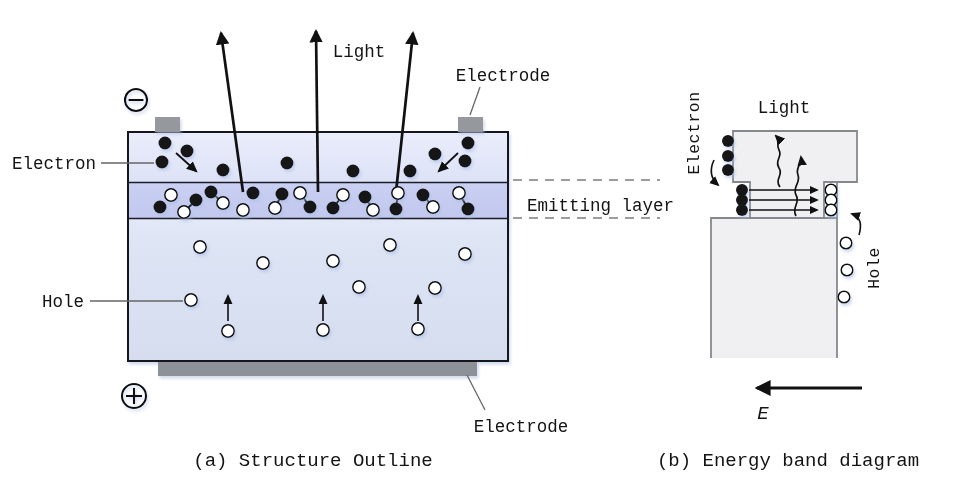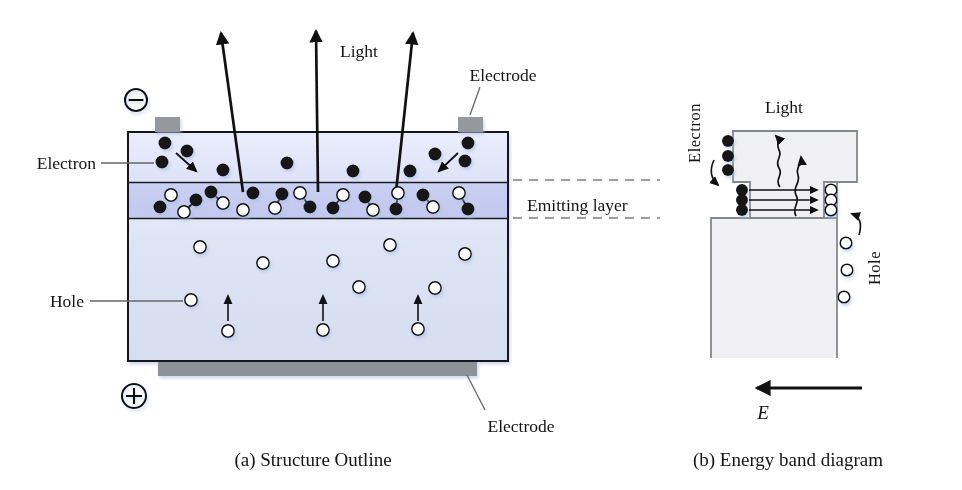--- a/index.html
+++ b/index.html
@@ -1,17 +1,17 @@
 <!DOCTYPE html>
 <html><head>
 <meta charset="utf-8">
 <style>
   html,body{margin:0;padding:0;background:#ffffff;}
   .stage{position:relative;width:962px;height:490px;background:#ffffff;overflow:hidden;
-         font-family:Liberation Serif, serif;}
+         font-family:Liberation Mono, monospace;}
   svg{display:block;}
   text{fill:#141414;}
   .lbl{font-size:17.5px;}
   .cap{font-size:19px;}
   .rot{font-size:16.5px;letter-spacing:0.5px;}
   .efield{font-size:19px;font-style:italic;}
 </style>
 </head>
 <body>
 

